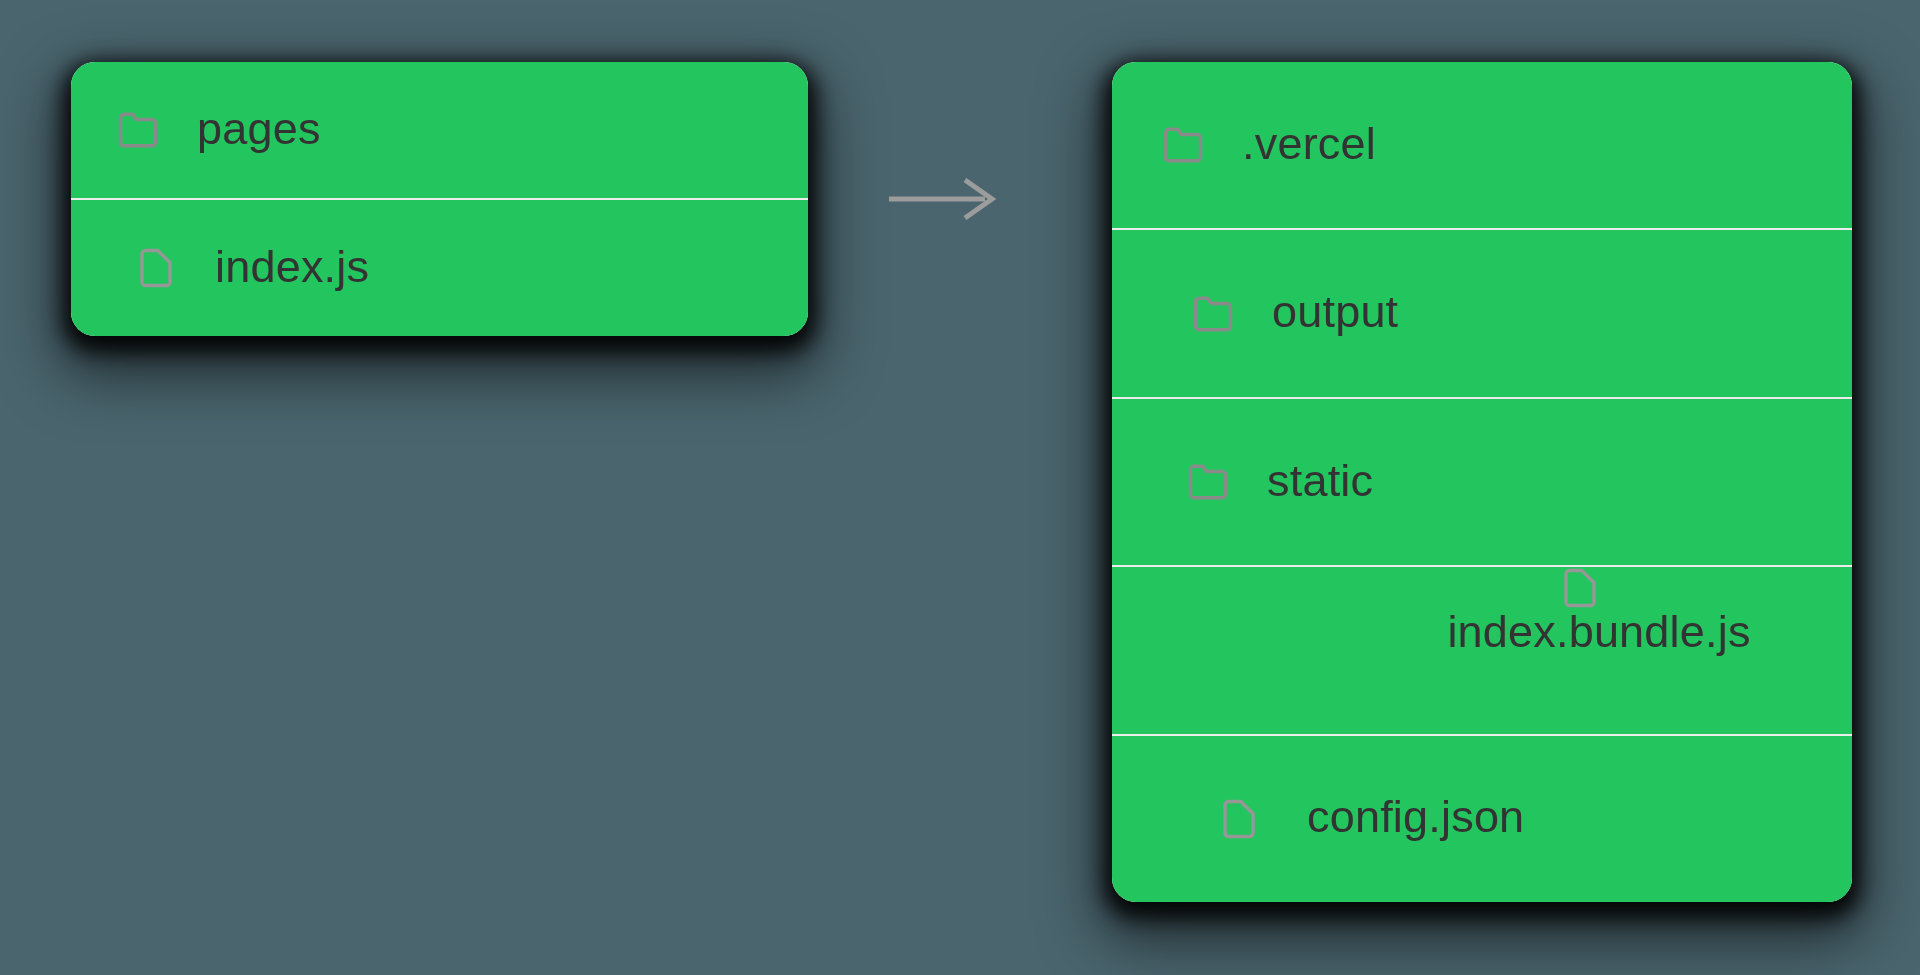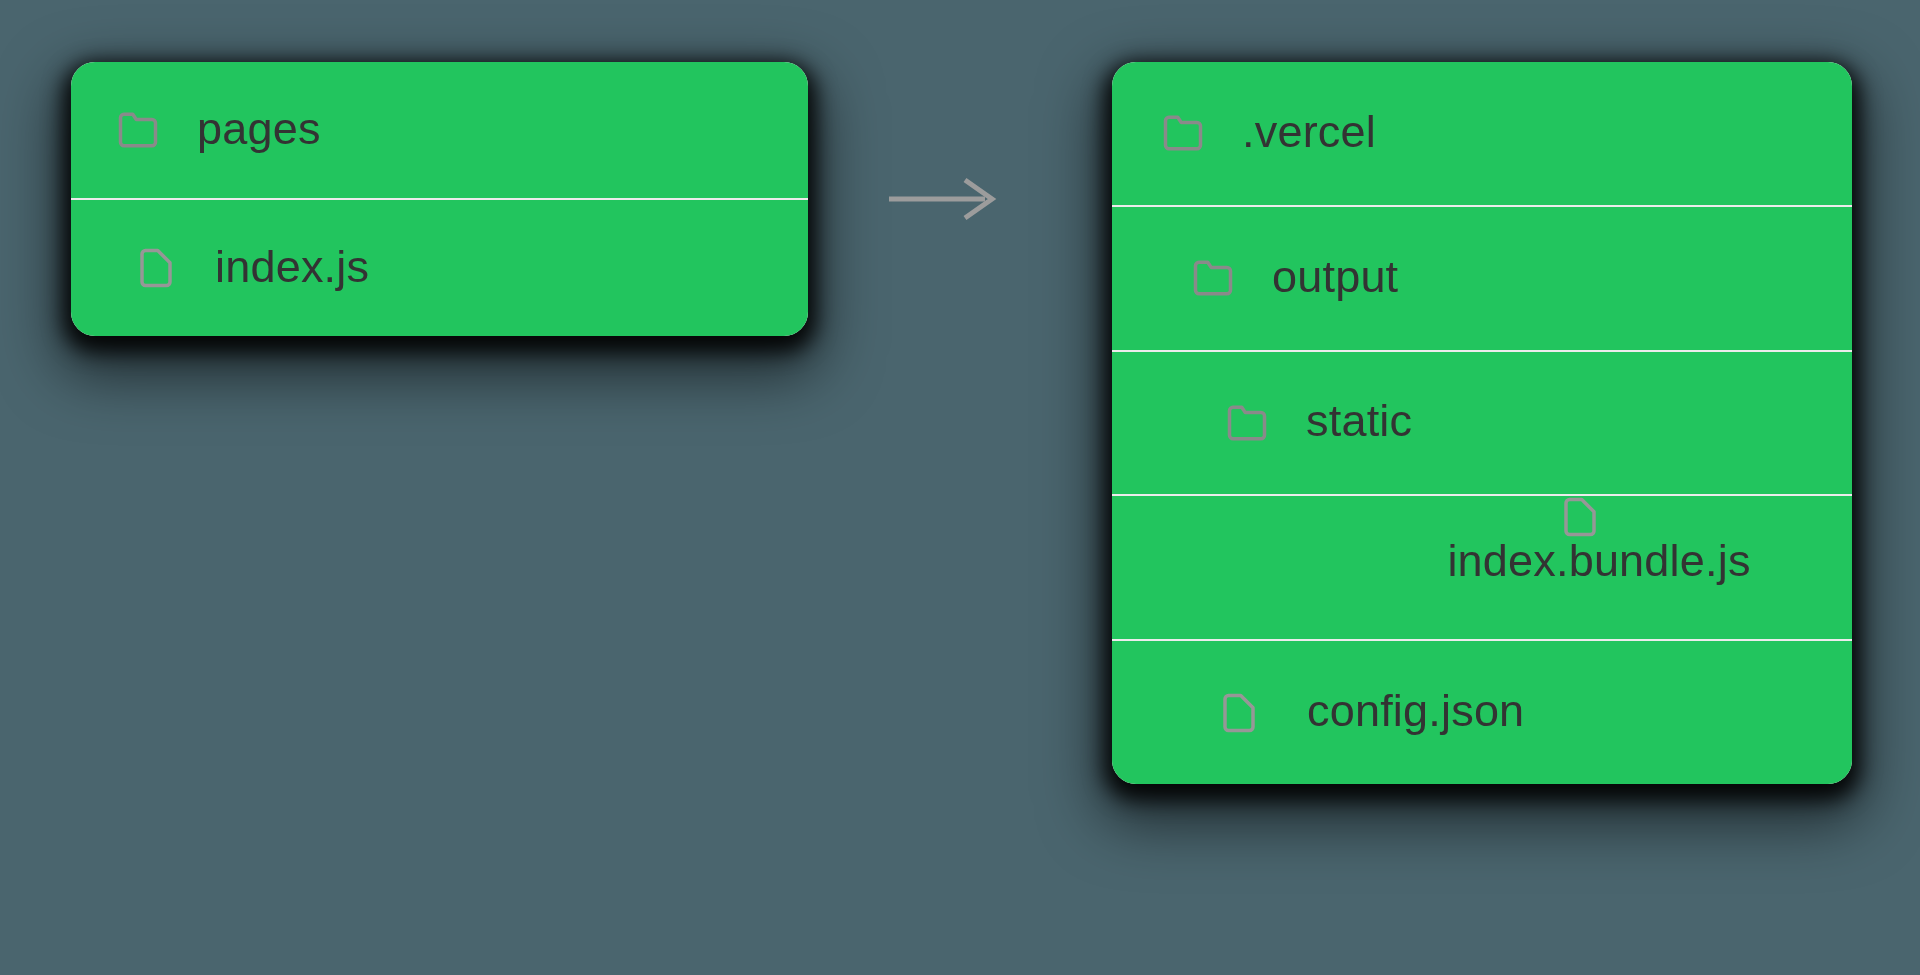--- a/index.html
+++ b/index.html
@@ -14,21 +14,21 @@
     position: absolute;
     background: #ffffff;
     border-radius: 24px;
     box-shadow: 0 8px 20px 8px rgba(0,0,0,0.88),
                 0 26px 58px 14px rgba(0,0,0,0.55);
     display: flex;
     flex-direction: column;
     overflow: hidden;
   }
   #source-card { left: 71px;  top: 62px; width: 737px; height: 274px; }
-  #output-card { left: 1112px; top: 62px; width: 740px; height: 722px; }
+  #output-card { left: 1112px; top: 62px; width: 740px; height: 840px; }
   .tree-row {
     flex: 1 1 0;
     display: flex;
     align-items: center;
     box-sizing: border-box;
     background: #22c55e;
   }
   .tree-row + .tree-row { border-top: 2px solid #ECECEC; }
   .tree-icon {
     width: 42px; height: 42px;
@@ -88,21 +88,21 @@
       <span class="tree-label">.vercel</span>
     </div>
     <div class="tree-row" style="padding-left: 80px;">
       <span class="tree-icon">
         <svg viewBox="0 0 24 24" fill="none" stroke="#8A8A8A" stroke-width="2" stroke-linecap="round" stroke-linejoin="round">
           <path d="M22 19a2 2 0 0 1-2 2H4a2 2 0 0 1-2-2V5a2 2 0 0 1 2-2h5l2 3h9a2 2 0 0 1 2 2z"></path>
         </svg>
       </span>
       <span class="tree-label">output</span>
     </div>
-    <div class="tree-row" style="padding-left: 114px;">
+    <div class="tree-row" style="padding-left: 75px;">
       <span class="tree-icon">
         <svg viewBox="0 0 24 24" fill="none" stroke="#8A8A8A" stroke-width="2" stroke-linecap="round" stroke-linejoin="round">
           <path d="M22 19a2 2 0 0 1-2 2H4a2 2 0 0 1-2-2V5a2 2 0 0 1 2-2h5l2 3h9a2 2 0 0 1 2 2z"></path>
         </svg>
       </span>
       <span class="tree-label">static</span>
     </div>
     <div class="tree-row" style="padding-left: 234px; flex-direction: column;">
       <span class="tree-icon">
         <svg viewBox="0 0 24 24" fill="none" stroke="#979797" stroke-width="2" stroke-linecap="round" stroke-linejoin="round">

